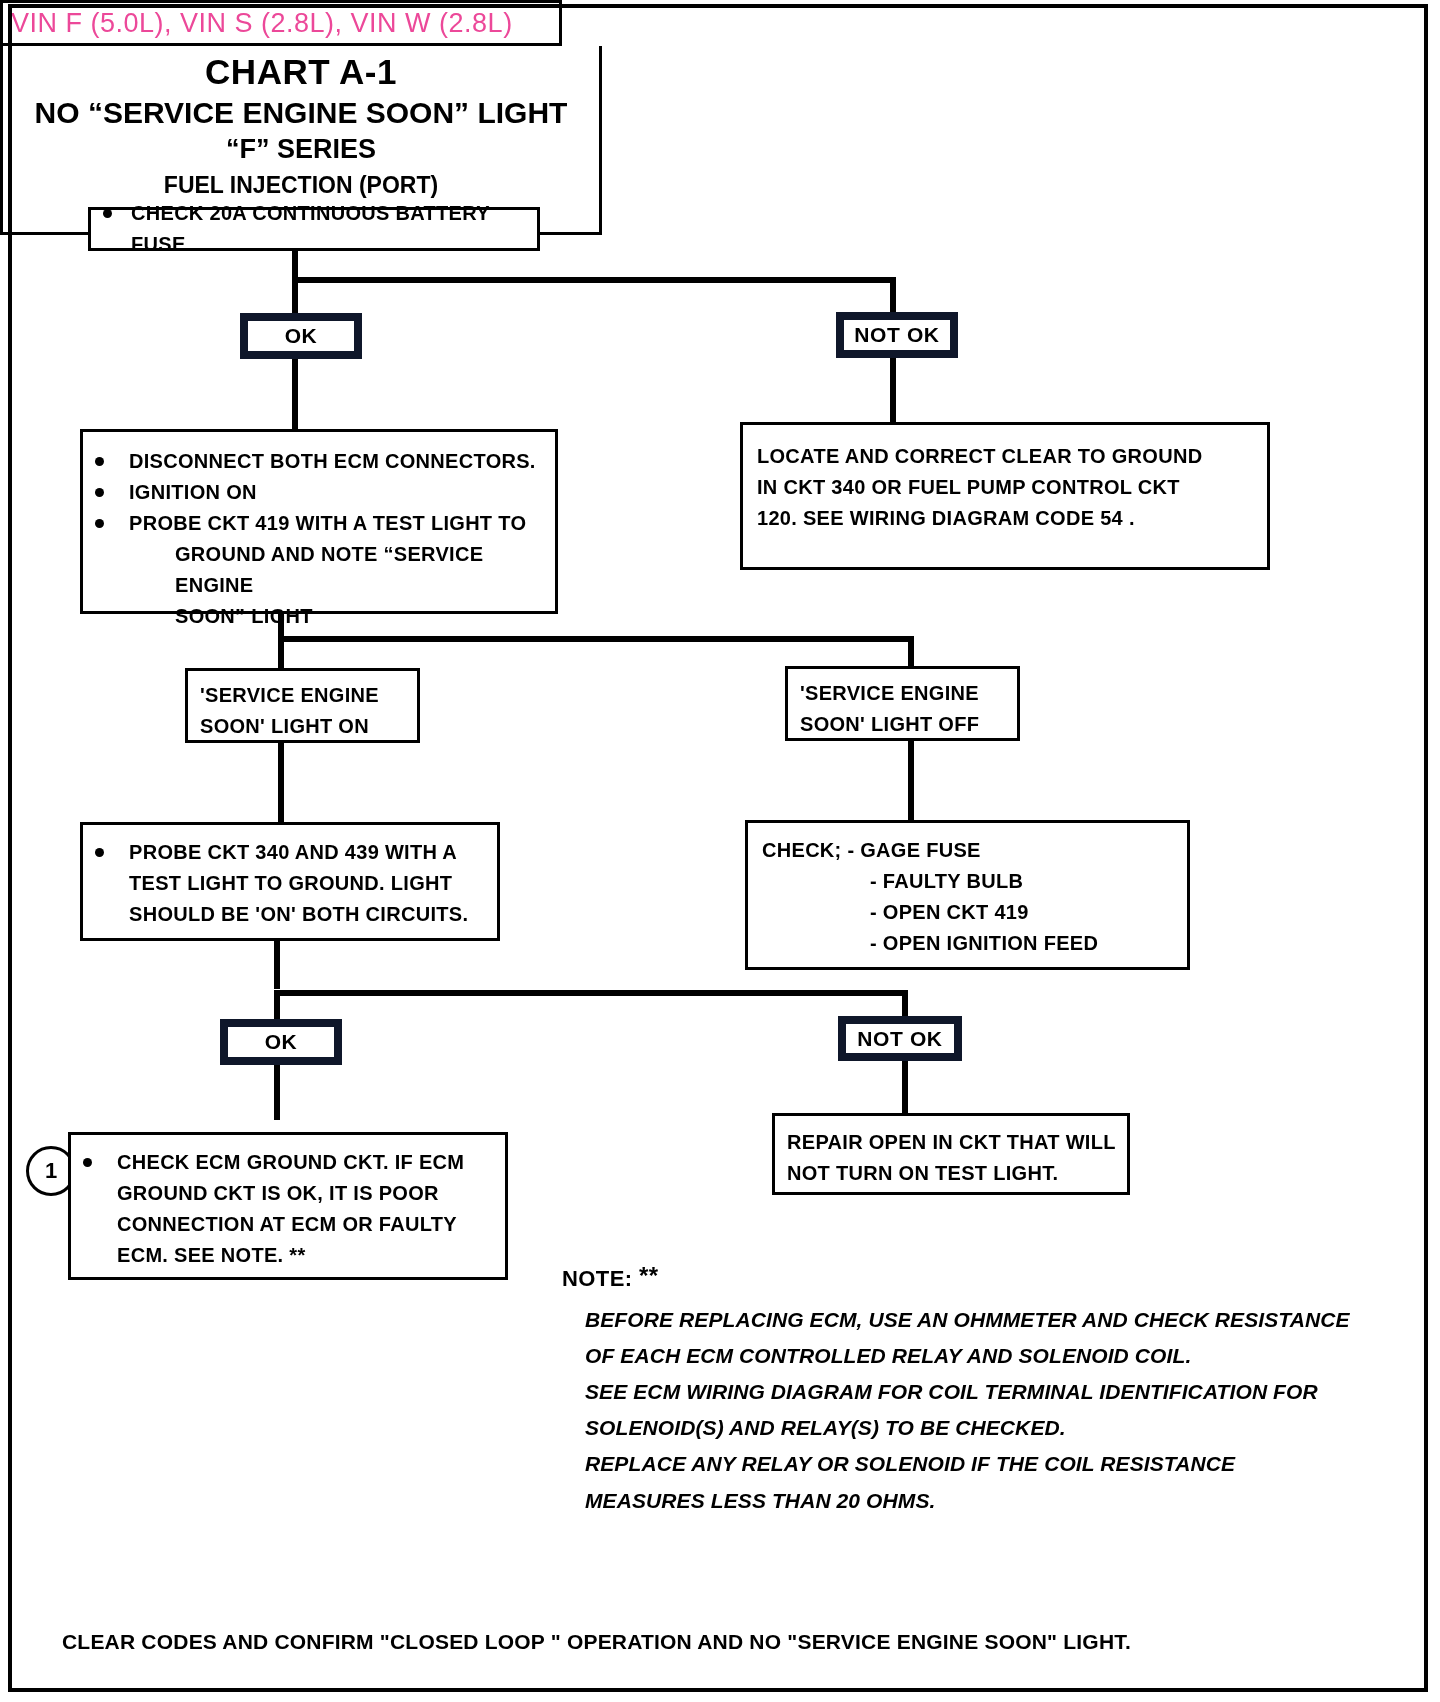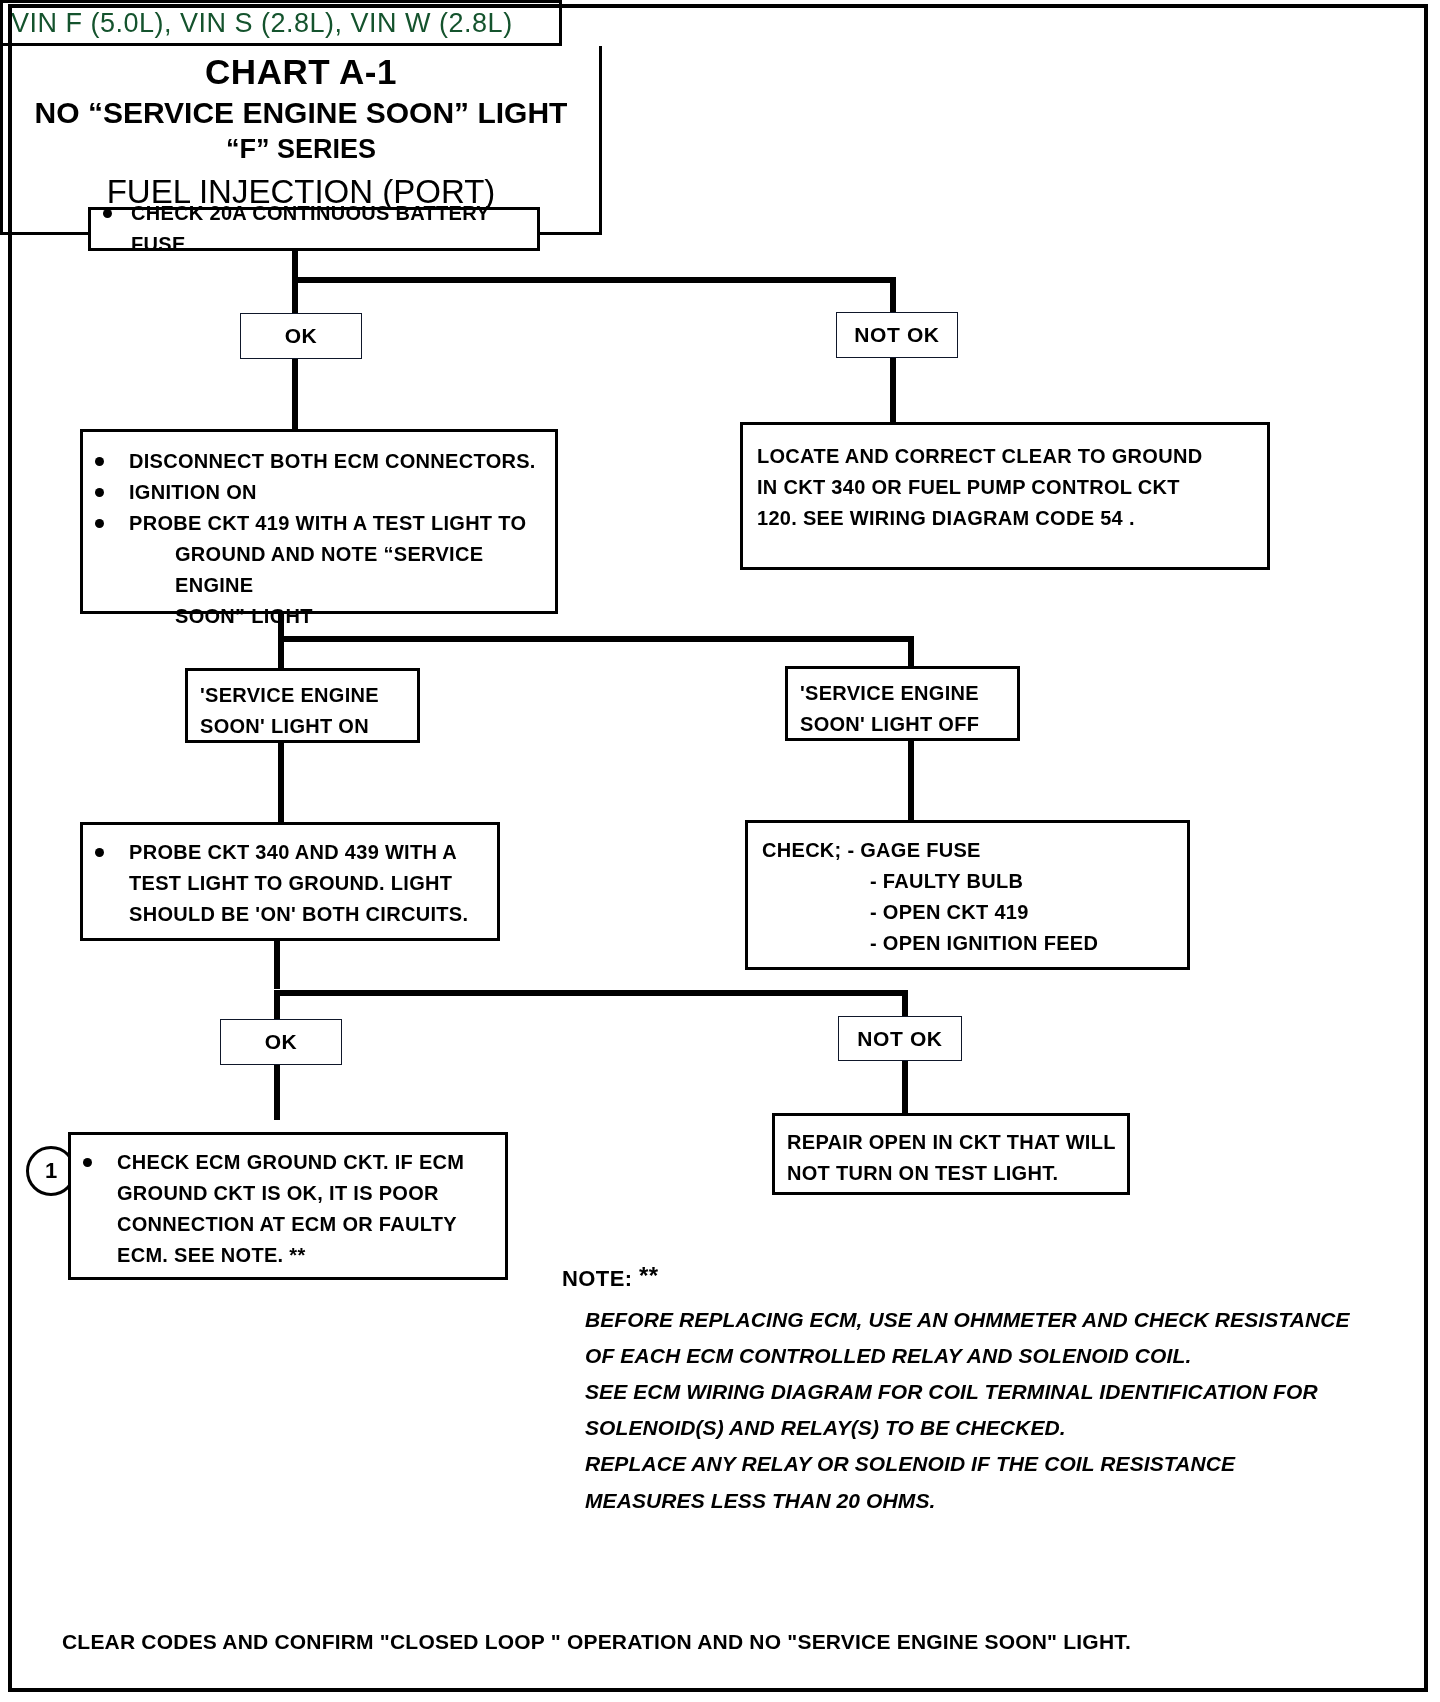--- a/index.html
+++ b/index.html
@@ -22,21 +22,21 @@
     position: absolute;
     left: 8px;
     top: 4px;
     width: 1420px;
     height: 1688px;
     border: 4px solid #000;
     box-sizing: border-box;
   }
   .txt {
     font-weight: bold;
-    color: #14532d;
+    color: #ec4899;
   }
   
   .ln {
     position: absolute;
     background: #000;
   }
   .hline { height: 6px; }
   .vline { width: 6px; }
 
   
@@ -65,37 +65,37 @@
     line-height: 1.12;
   }
   #title-sub1 {
     font-size: 30px; font-weight: bold; letter-spacing: 0px;
     line-height: 1.2; margin-top: 4px;
   }
   #title-sub2 {
     font-size: 27px; font-weight: bold; line-height: 1.2; margin-top: 2px;
   }
   #title-sub3 {
-    font-size: 33px; font-weight: normal; line-height: 1.2; margin-top: 6px;
+    font-size: 23px; font-weight: bold; line-height: 1.2; margin-top: 6px;
   }
 
   
   .flowbox {
     position: absolute;
     border: 3px solid #000;
     box-sizing: border-box;
     background: #fff;
     font-size: 20px;
     font-weight: bold;
     line-height: 1.55;
     letter-spacing: 0.3px;
   }
   .label-box {
     position: absolute;
-    border: 1px solid #0f172a;
+    border: 8px solid #0f172a;
     box-sizing: border-box;
     background: #fff;
     display: flex; align-items: center; justify-content: center;
     font-size: 21px; font-weight: bold; letter-spacing: 0.6px;
   }
   ul.bl {
     margin: 0; padding: 0; list-style: none;
   }
   ul.bl > li {
     position: relative;

